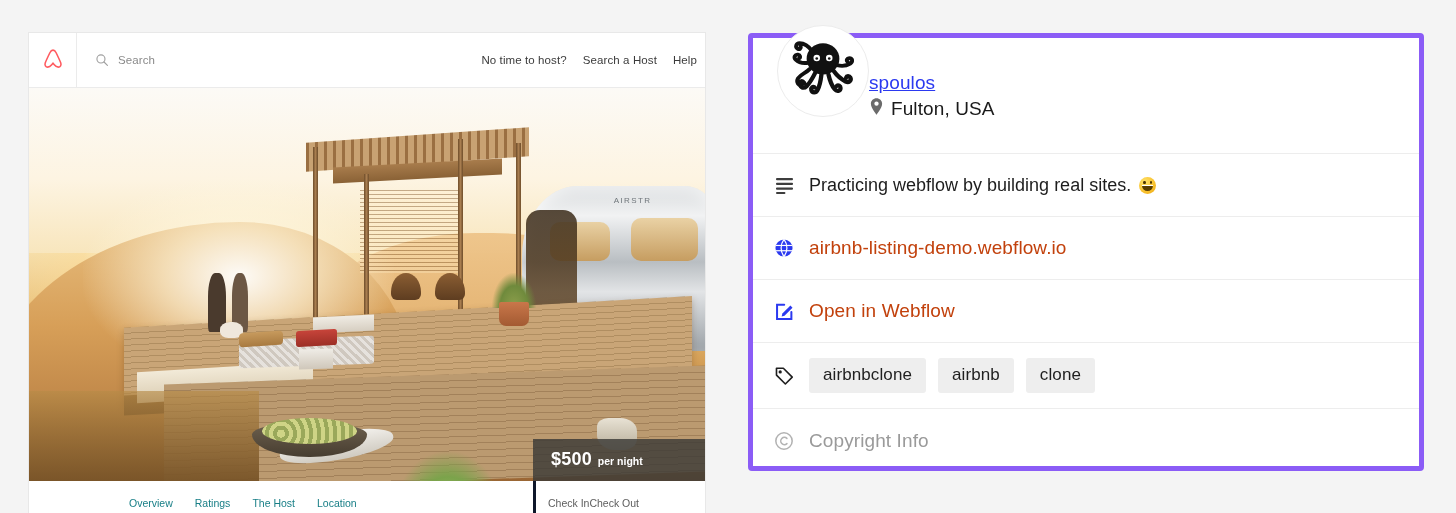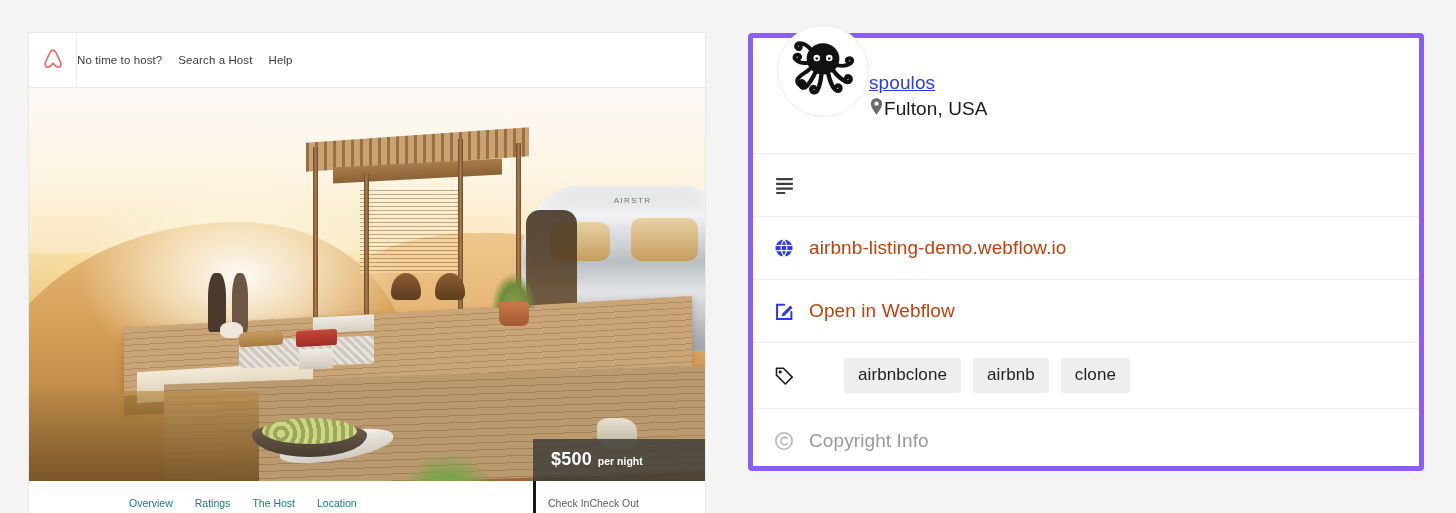--- a/index.html
+++ b/index.html
@@ -240,29 +240,29 @@
 
   .avatar {
     position: absolute; left: 24px; top: -13px;
     width: 92px; height: 92px; border-radius: 50%;
     background: #ffffff; border: 1px solid #ececec;
     display: flex; align-items: center; justify-content: center; overflow: hidden;
   }
   .username {
     font-size: 19px; color: #2b39f0; line-height: 1.25; letter-spacing: .1px;
   }
-  .location { display: flex; align-items: center; margin-top: 3px; }
+  .location { display: flex; align-items: center; gap: 7px; margin-top: 3px; }
   .location-text { font-size: 19px; color: #1a1a1a; letter-spacing: .1px; }
 
   .icon-cell { width: 22px; display: flex; align-items: center; justify-content: center; flex: none; }
   .bio-text { font-size: 18px; color: #1d1d1d; display: flex; align-items: center; gap: 8px; }
   .link-text { font-size: 19px; color: #c2410c; text-decoration: none; letter-spacing: .1px; }
   .muted-text { font-size: 19px; color: #9a9a9a; letter-spacing: .1px; }
 
-  .tags { display: flex; align-items: flex-start; gap: 12px; margin-left: 35px; }
+  .tags { display: flex; align-items: flex-start; gap: 12px; }
   .tag {
     background: #eeeeee; color: #1f1f1f;
     font-size: 17px; padding: 7px 14px 8px; border-radius: 3px; letter-spacing: .1px;
   }
 
   
   .emoji-face {
     width: 17px; height: 17px; border-radius: 50%;
     background: radial-gradient(circle at 34% 30%, #ffe26a 0%, #f9c22e 58%, #e9a411 100%);
     position: relative; display: inline-block; flex: none;
@@ -288,20 +288,29 @@
 
   <div class="preview-panel">
 
     <div class="ab-header">
       <div class="ab-logo-cell">
         <span class="ab-logo">
           <svg width="22" height="24" viewBox="0 0 24 26">
             <path d="M12 2.2c1.5 0 2.5 1 3.4 2.9 1.9 3.9 4.4 9.3 5.1 11.2.8 2.3-.5 4.5-2.7 4.5-1.6 0-3.1-1-4.4-2.6l-1.4-1.7-1.4 1.7c-1.3 1.6-2.8 2.6-4.4 2.6-2.2 0-3.5-2.2-2.7-4.5.7-1.9 3.2-7.3 5.1-11.2C9.5 3.2 10.5 2.2 12 2.2z" fill="none" stroke="#ff5a5f" stroke-width="1.7"></path>
           </svg>
         </span>
+      </div>
+      <div class="ab-search">
+        <span class="ab-search-icon">
+          <svg width="14" height="14" viewBox="0 0 16 16">
+            <circle cx="6.8" cy="6.8" r="4.6" fill="none" stroke="#a0a0a0" stroke-width="1.3"></circle>
+            <line x1="10.3" y1="10.3" x2="14.2" y2="14.2" stroke="#a0a0a0" stroke-width="1.3" stroke-linecap="round"></line>
+          </svg>
+        </span>
+        <span class="ab-search-ph">Search</span>
       </div>
       <div class="ab-nav">
         <a href="#">No time to host?</a>
         <a href="#">Search a Host</a>
         <a href="#">Help</a>
       </div>
     </div>
 
     <div class="hero">
       <div class="sky"></div>
@@ -413,20 +422,26 @@
       <span class="icon-cell">
         <svg width="19" height="17" viewBox="0 0 20 18">
           <g fill="#3d3d3d">
             <rect x="1" y="1" width="18" height="2.4" rx="1"></rect>
             <rect x="1" y="6" width="18" height="2.4" rx="1"></rect>
             <rect x="1" y="11" width="18" height="2.4" rx="1"></rect>
             <rect x="1" y="16" width="10" height="2" rx="1"></rect>
           </g>
         </svg>
       </span>
+      <span class="bio-text">
+        <span>Practicing webflow by building real sites.</span>
+        <span class="emoji-face">
+            <span class="emoji-mouth"></span>
+          </span>
+      </span>
     </div>
 
     <div class="row row-std">
       <span class="icon-cell">
         <svg width="20" height="20" viewBox="0 0 22 22">
           <circle cx="11" cy="11" r="9.4" fill="#2b39f0"></circle>
           <path d="M11 1.6c-2 2.6-3.2 5.8-3.2 9.4S9 17.8 11 20.4c2-2.6 3.2-5.8 3.2-9.4S13 4.2 11 1.6z" fill="none" stroke="#fff" stroke-width="1.3"></path>
           <line x1="1.9" y1="8.2" x2="20.1" y2="8.2" stroke="#fff" stroke-width="1.3"></line>
           <line x1="1.9" y1="14" x2="20.1" y2="14" stroke="#fff" stroke-width="1.3"></line>
         </svg>

